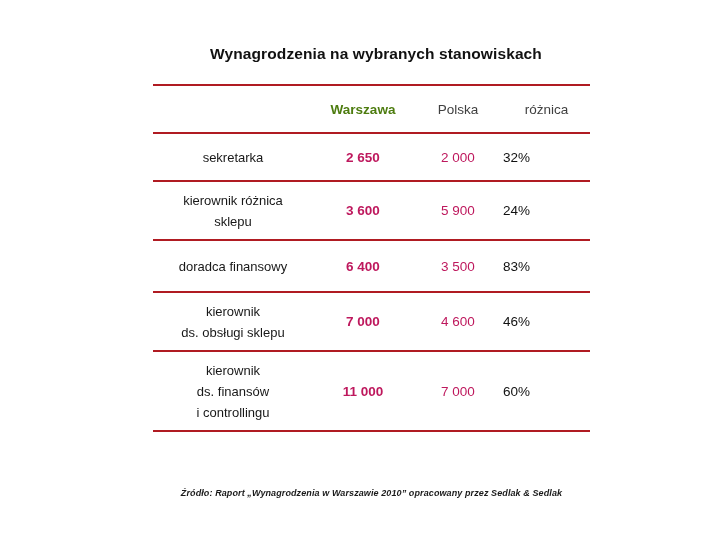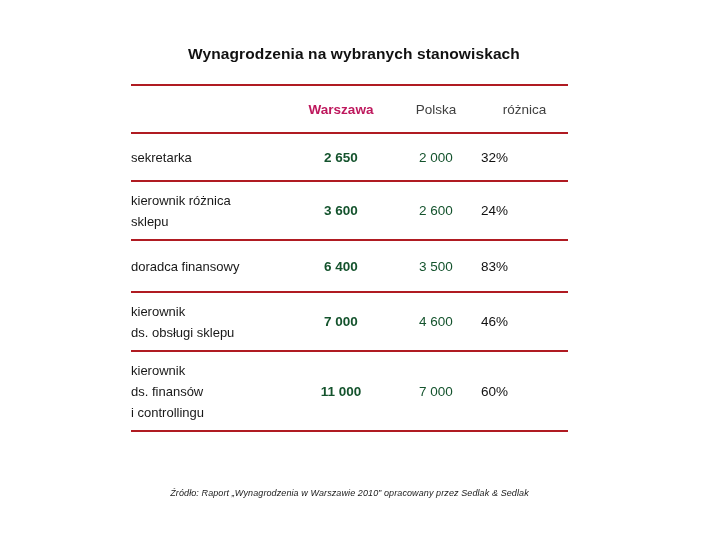--- a/index.html
+++ b/index.html
@@ -11,20 +11,21 @@
     height: 536px;
     background: #ffffff;
     font-family: "Liberation Sans", sans-serif;
     overflow: hidden;
   }
   .slide {
     position: relative;
     width: 592px;
     height: 536px;
     background: #ffffff;
+    margin-left: 22px;
   }
   .title {
     position: absolute;
     left: 0;
     top: 45px;
     width: 708px;
     text-align: center;
     font-size: 15.5px;
     font-weight: bold;
     color: #111111;
@@ -65,49 +66,49 @@
   table.salary tr.data-row.r5 td { height: 57px; }
   table.salary tr.data-row.r6 td { height: 78px; }
 
   .hdr-cell {
     font-size: 13.5px;
     color: #404040;
     text-align: center;
   }
   .hdr-cell.strong {
     font-weight: bold;
-    color: #be185d;
+    color: #4d7c0f;
   }
   .job-cell {
     font-size: 13px;
     color: #181818;
     text-align: left;
     padding-left: 8px;
     line-height: 21px;
   }
-  .job-cell .line { display: block; }
+  .job-cell .line { display: block; text-align: center; }
   .num-cell {
     font-size: 13.5px;
-    color: #14532d;
+    color: #be185d;
     text-align: center;
   }
   .num-cell.bold { font-weight: bold; }
   .pct-cell {
     font-size: 13.5px;
     color: #111111;
     text-align: left;
   }
   .source {
     position: absolute;
     left: 131px;
     top: 488px;
     width: 437px;
     text-align: center;
     font-size: 9px;
-    font-weight: normal;
+    font-weight: bold;
     font-style: italic;
     color: #1a1a1a;
     letter-spacing: 0.1px;
   }
 </style>
 </head>
 <body>
 
 <div class="slide">
 
@@ -137,21 +138,21 @@
           <td class="num-cell">2 000</td>
           <td class="pct-cell">32%</td>
         </tr>
 
         <tr class="data-row r2">
           <td class="job-cell">
             <span class="line">kierownik różnica</span>
             <span class="line">sklepu</span>
           </td>
           <td class="num-cell bold">3 600</td>
-          <td class="num-cell">2 600</td>
+          <td class="num-cell">5 900</td>
           <td class="pct-cell">24%</td>
         </tr>
 
 
         <tr class="data-row r4">
           <td class="job-cell">
             <span class="line">doradca finansowy</span>
           </td>
           <td class="num-cell bold">6 400</td>
           <td class="num-cell">3 500</td>

